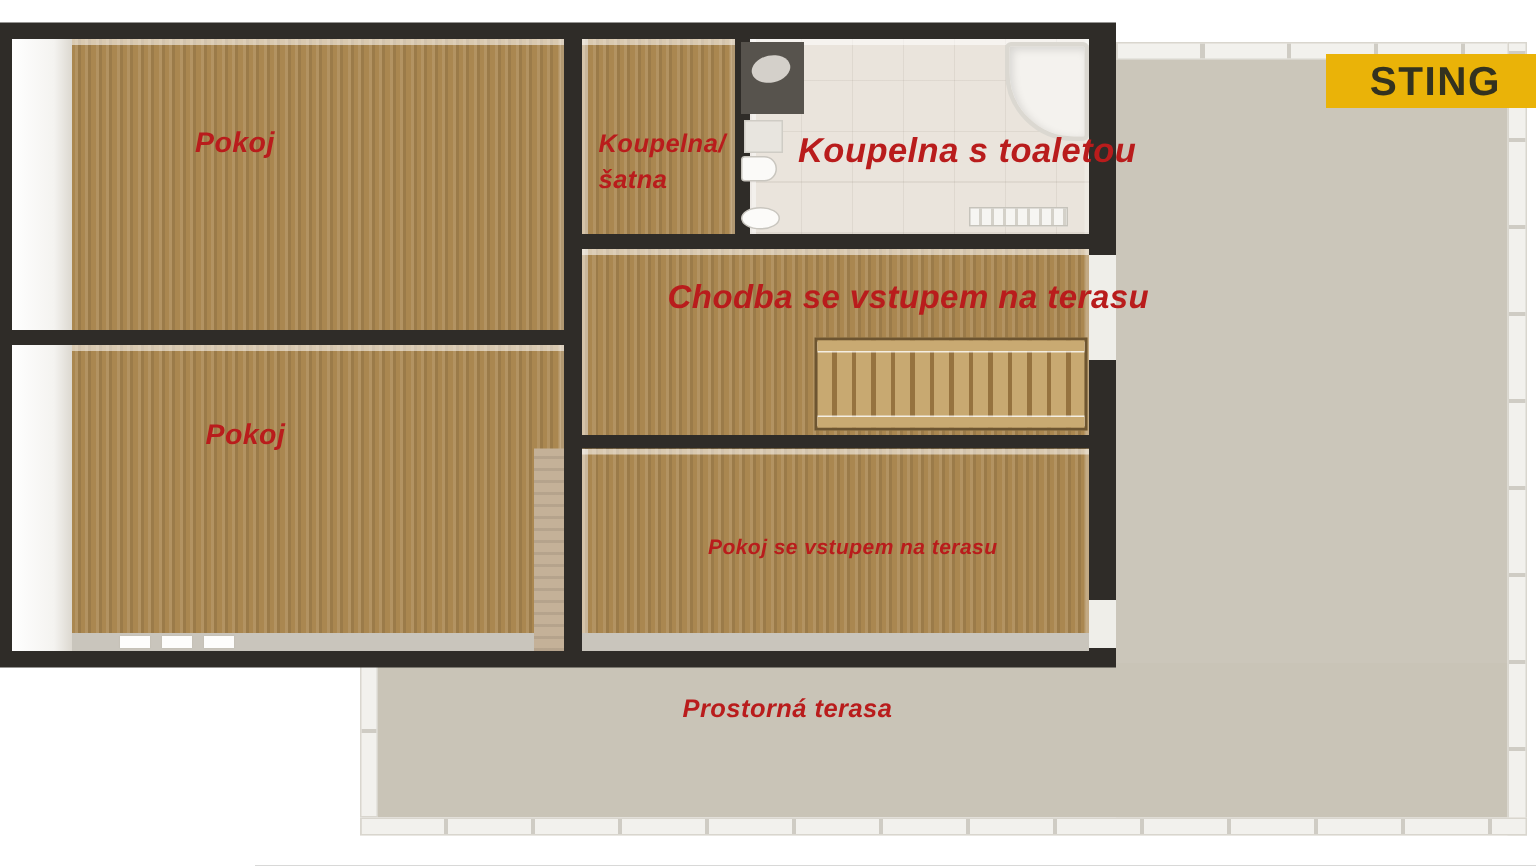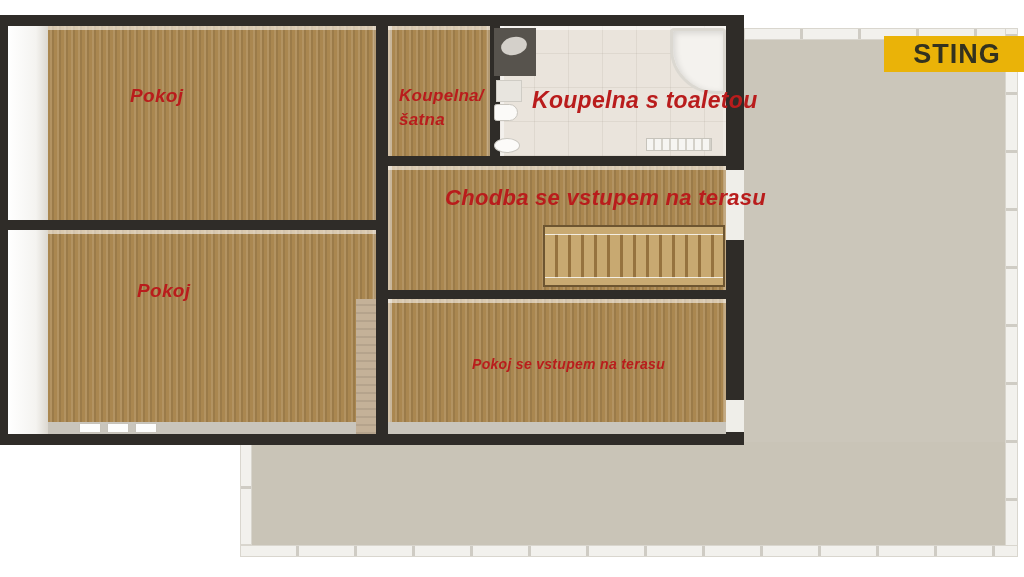--- a/index.html
+++ b/index.html
@@ -138,19 +138,20 @@
 
   <div class="label l-pokoj-top">Pokoj</div>
   <div class="label l-pracovna">
     <div>Koupelna/</div>
     <div>šatna</div>
   </div>
   <div class="label l-koupelna">Koupelna s toaletou</div>
   <div class="label l-chodba">Chodba se vstupem na terasu</div>
   <div class="label l-pokoj-bottom">Pokoj</div>
   <div class="label l-pokoj-terasa">Pokoj se vstupem na terasu</div>
+  <div class="label l-terasa">Prostorná terasa</div>
 
 
   <div class="sting">
     <span>STING</span>
   </div>
 
 </div>
 
 </body></html>

